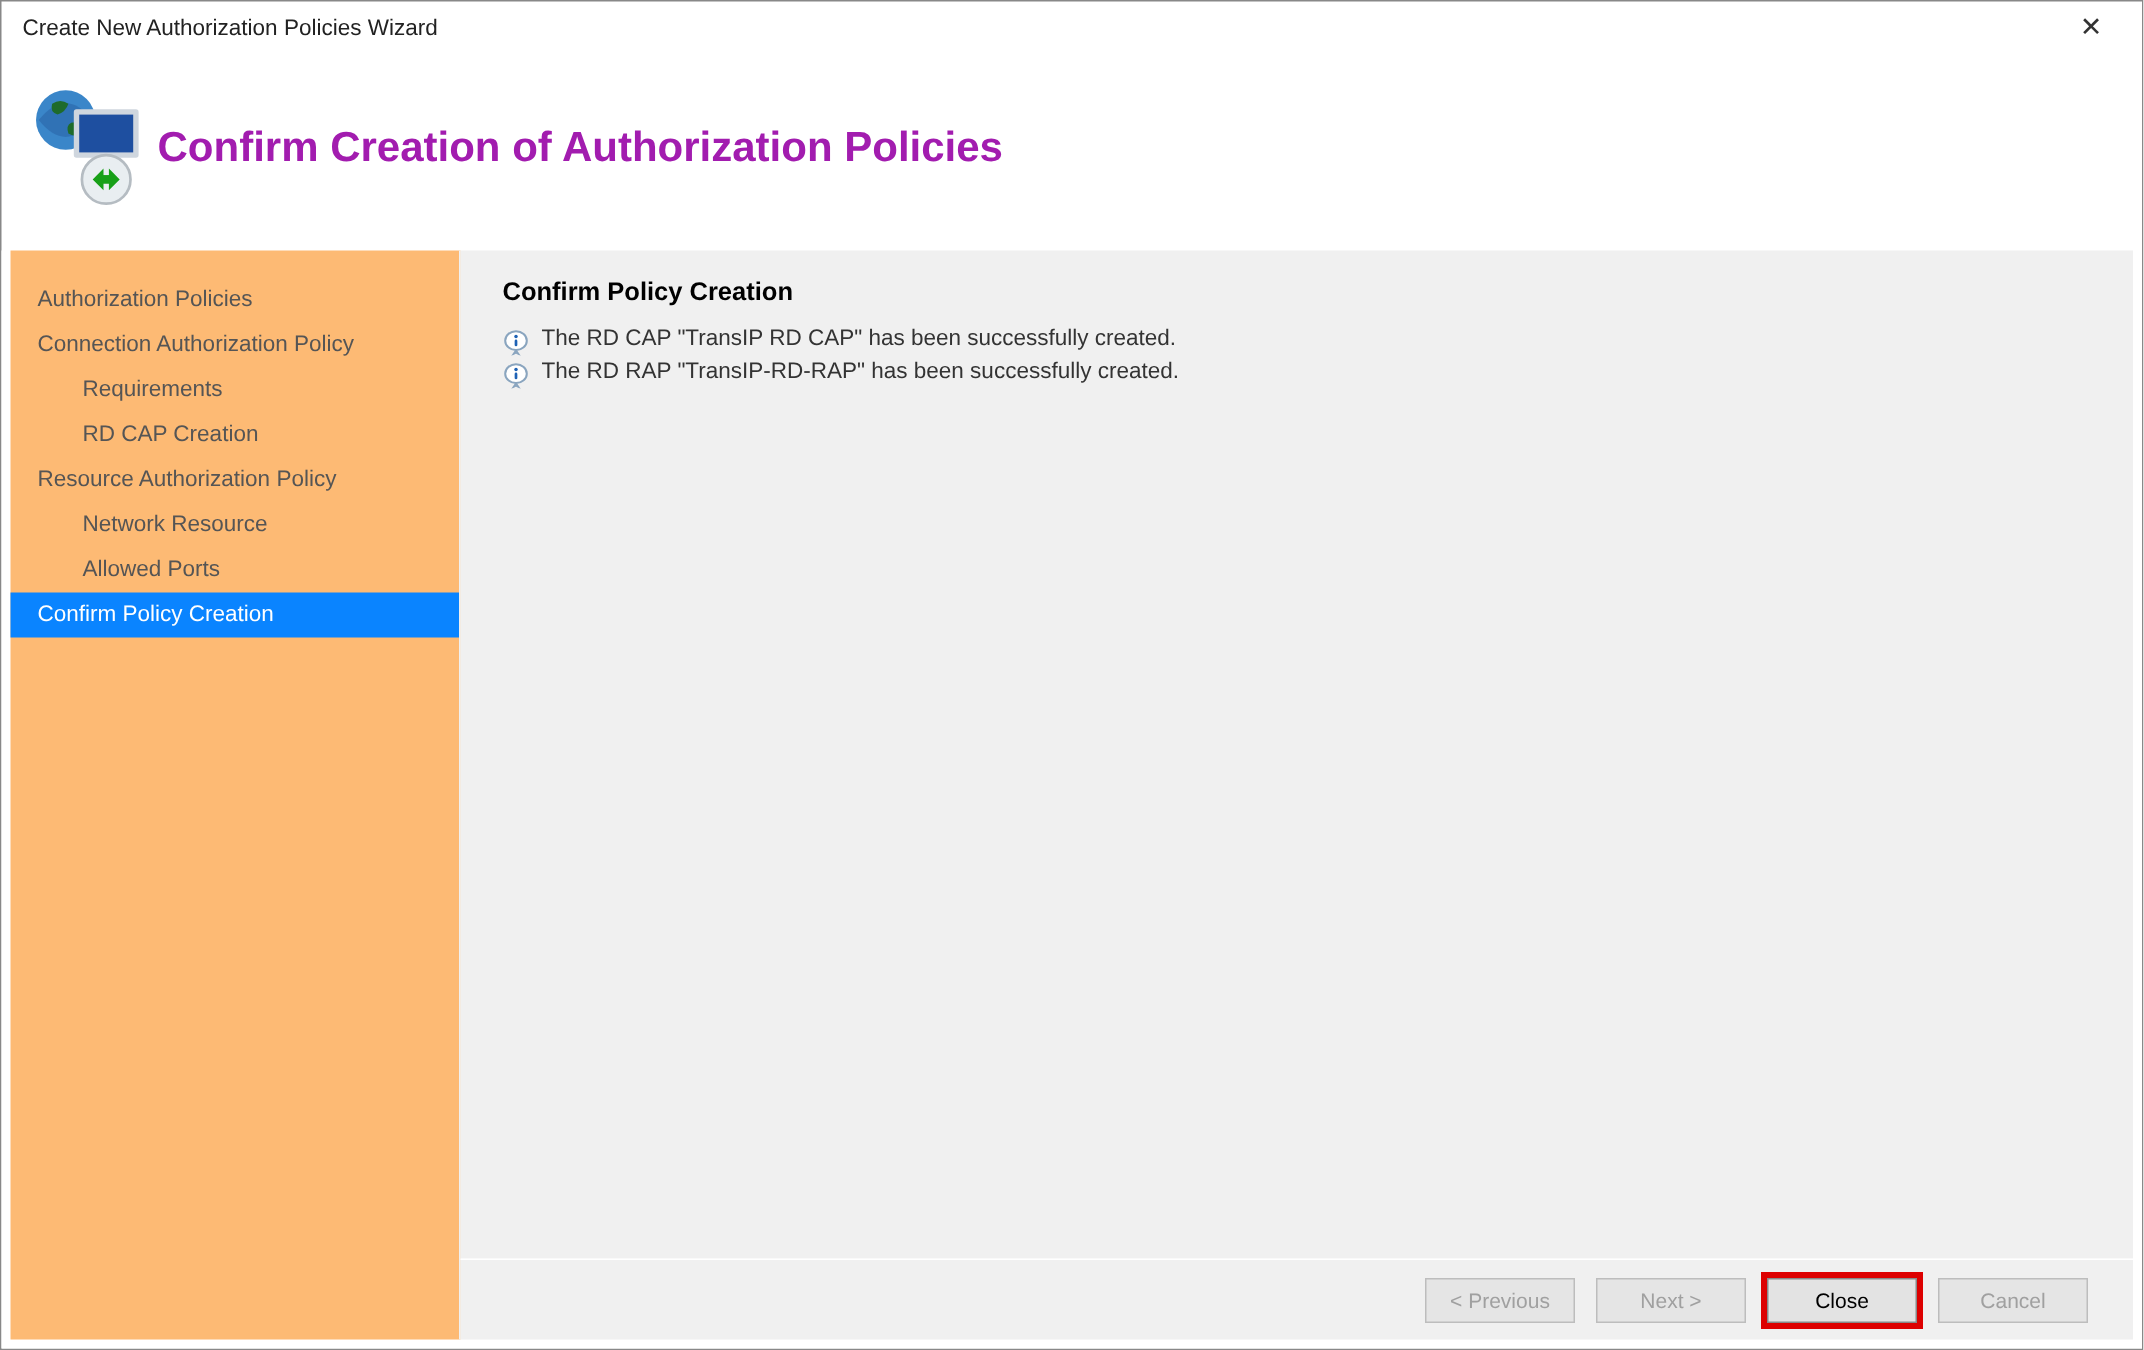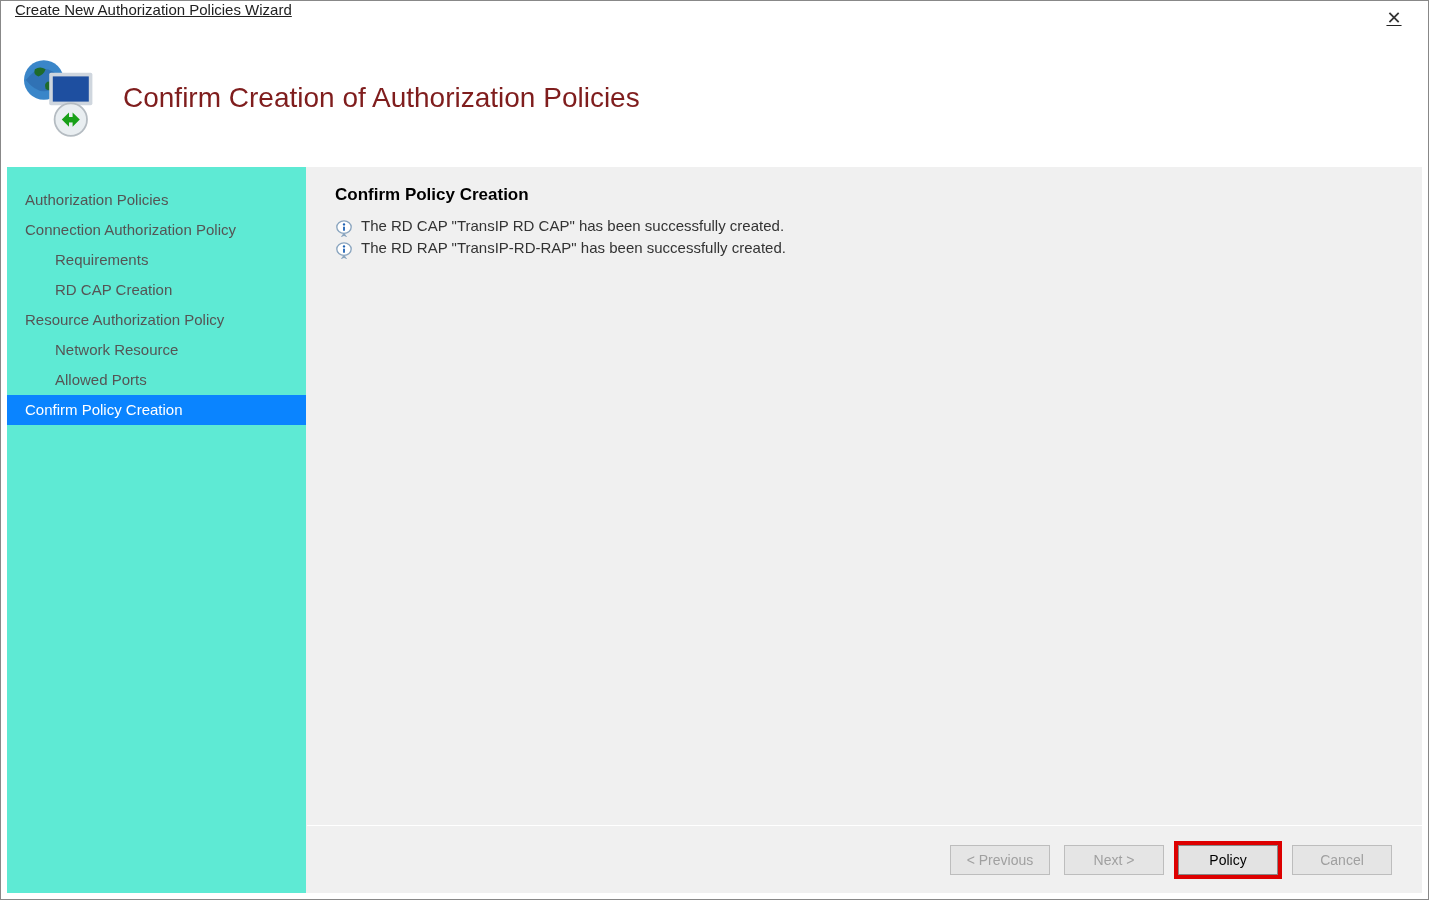--- a/index.html
+++ b/index.html
@@ -15,24 +15,24 @@
     height: 900px;
     border: 1px solid #888;
     background: #fff;
     display: flex;
     flex-direction: column;
     position: relative;
   }
   .titlebar {
     height: 34px;
     display: flex;
+    align-items: center;
     padding: 0 14px;
     font-size: 15px;
     color: #222;
-    text-decoration: underline;
   }
   .titlebar .title { flex: 0 0 auto; }
   .titlebar .spacer { flex: 1; }
   .close-x {
     width: 40px;
     text-align: center;
     font-size: 18px;
     color: #333;
     cursor: pointer;
     line-height: 34px;
@@ -43,34 +43,33 @@
     padding: 18px 14px 24px 14px;
   }
   .header-icon {
     width: 90px; height: 90px;
     position: relative;
     flex: 0 0 auto;
   }
   .header-icon svg { width: 90px; height: 90px; }
   .header-title {
     font-size: 28px;
-    font-weight: 400;
-    margin-left: 18px;
-    color: #7f1d1d;
+    font-weight: 700;
+    color: #a21caf;
   }
   .body {
     flex: 1;
     display: flex;
     padding: 0 6px 6px 6px;
     min-height: 0;
     background: #fff;
   }
   .sidebar {
     width: 300px;
-    background: #5eead4;
+    background: #fdba74;
     border-right: 1px solid #f0f0f0;
     padding-top: 18px;
     font-size: 15px;
     color: #555;
   }
   .sidebar .item {
     padding: 4px 6px 4px 18px;
     line-height: 22px;
     white-space: nowrap;
     cursor: pointer;
@@ -106,21 +105,21 @@
     align-items: flex-start;
     gap: 8px;
     margin: 2px 0;
   }
   .msg .info-icon {
     width: 18px; height: 18px;
     flex: 0 0 auto;
     margin-top: 2px;
   }
   .footer {
-    height: 68px;
+    height: 54px;
     background: #f0f0f0;
     border-top: 1px solid #fff;
     display: flex;
     align-items: center;
     justify-content: flex-end;
     gap: 14px;
     padding-right: 30px;
   }
   .btn {
     min-width: 100px;
@@ -216,20 +215,20 @@
                   <rect x="9" y="8.2" width="2" height="5" rx="1" fill="#1e62b5"></rect>
                 </svg></span>
               <span>The RD RAP "TransIP-RD-RAP" has been successfully created.</span>
             </div>
           </div>
       </div>
 
       <div class="footer">
         <div class="btn disabled">&lt; Previous</div>
         <div class="btn disabled">Next &gt;</div>
-        <div class="btn enabled highlight">Policy</div>
+        <div class="btn enabled highlight">Close</div>
         <div class="btn disabled">Cancel</div>
       </div>
     </div>
 
   </div>
 
 </div>
 
 </body></html>

